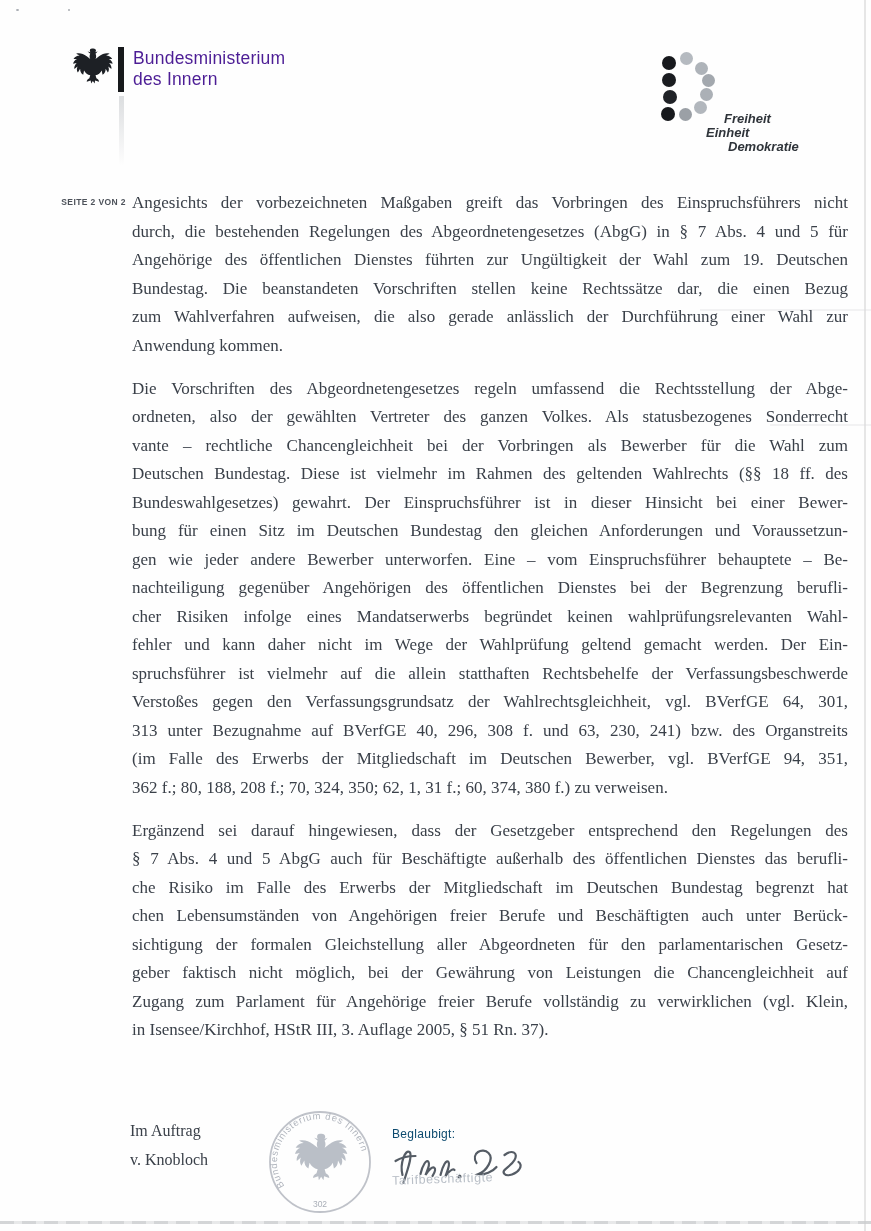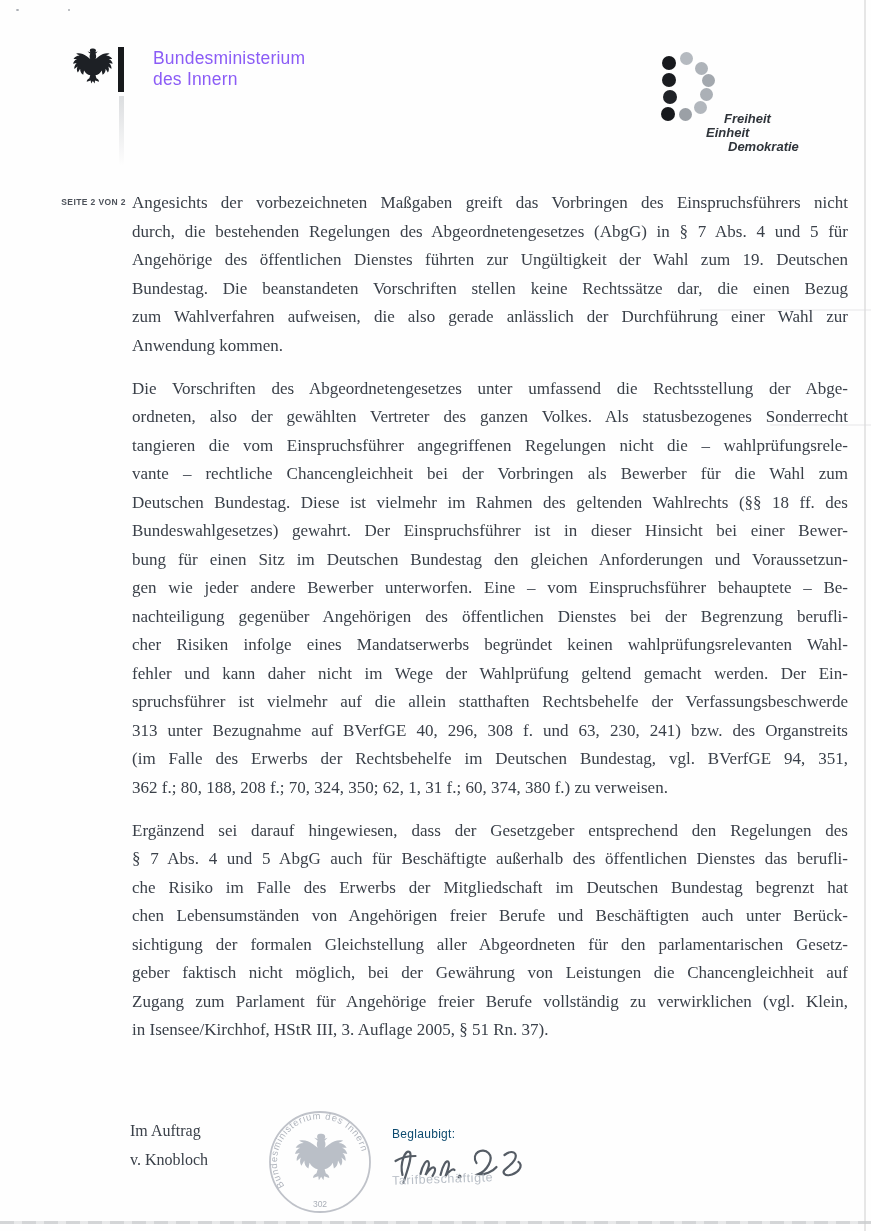--- a/index.html
+++ b/index.html
@@ -13,21 +13,21 @@
   .edge-bottom{position:absolute;left:0;top:1221px;width:100%;height:3px;
     background:repeating-linear-gradient(90deg,#c9cbcd 0 14px,#e2e3e4 14px 22px);opacity:.8;}
   .streak{position:absolute;background:#9aa0a6;opacity:.12;height:2px;}
   
   .ministry-logo{position:absolute;left:70px;top:44px;display:flex;align-items:flex-start;}
   .eagle-svg{display:block;}
   .logo-bar{position:absolute;left:48px;top:3px;width:6px;height:45px;background:#17191c;}
   .logo-bar-reflect{position:absolute;left:49px;top:52px;width:5px;height:70px;
     background:linear-gradient(#9aa0a6,transparent);opacity:.35;}
   .ministry-text{position:absolute;left:63px;top:4px;font-family:"Liberation Sans",sans-serif;
-    font-size:17.5px;font-weight:500;color:#8b5cf6;line-height:21px;letter-spacing:.2px;white-space:nowrap;margin-left:20px;}
+    font-size:17.5px;font-weight:500;color:#4c1d95;line-height:21px;letter-spacing:.2px;white-space:nowrap;}
   
   .unity-logo{position:absolute;left:650px;top:40px;width:180px;height:110px;}
   .dot{position:absolute;border-radius:50%;}
   .motto-line{position:absolute;font-family:"Liberation Sans",sans-serif;font-style:italic;
     font-weight:700;font-size:13px;color:#2f343a;white-space:nowrap;margin-top:16px;}
   
   .seite-label{position:absolute;left:52px;top:197px;width:74px;text-align:right;
     font-family:"Liberation Sans",sans-serif;font-size:8.5px;font-weight:600;
     letter-spacing:.4px;color:#4d525a;white-space:nowrap;}
   
@@ -97,34 +97,34 @@
   <div class="body-text" id="letterBody">
       <div class="para">
         <div class="line">Angesichts der vorbezeichneten Maßgaben greift das Vorbringen des Einspruchsführers nicht</div>
         <div class="line">durch, die bestehenden Regelungen des Abgeordnetengesetzes (AbgG) in § 7 Abs. 4 und 5 für</div>
         <div class="line">Angehörige des öffentlichen Dienstes führten zur Ungültigkeit der Wahl zum 19. Deutschen</div>
         <div class="line">Bundestag. Die beanstandeten Vorschriften stellen keine Rechtssätze dar, die einen Bezug</div>
         <div class="line">zum Wahlverfahren aufweisen, die also gerade anlässlich der Durchführung einer Wahl zur</div>
         <div class="line">Anwendung kommen.</div>
       </div>
       <div class="para">
-        <div class="line">Die Vorschriften des Abgeordnetengesetzes unter umfassend die Rechtsstellung der Abge-</div>
+        <div class="line">Die Vorschriften des Abgeordnetengesetzes regeln umfassend die Rechtsstellung der Abge-</div>
         <div class="line">ordneten, also der gewählten Vertreter des ganzen Volkes. Als statusbezogenes Sonderrecht</div>
-        <div class="line">tangieren die vom Einspruchsführer angegriffenen Regelungen nicht die – wahlprüfungsrele-</div>
         <div class="line">vante – rechtliche Chancengleichheit bei der Vorbringen als Bewerber für die Wahl zum</div>
         <div class="line">Deutschen Bundestag. Diese ist vielmehr im Rahmen des geltenden Wahlrechts (§§ 18 ff. des</div>
         <div class="line">Bundeswahlgesetzes) gewahrt. Der Einspruchsführer ist in dieser Hinsicht bei einer Bewer-</div>
         <div class="line">bung für einen Sitz im Deutschen Bundestag den gleichen Anforderungen und Voraussetzun-</div>
         <div class="line">gen wie jeder andere Bewerber unterworfen. Eine – vom Einspruchsführer behauptete – Be-</div>
         <div class="line">nachteiligung gegenüber Angehörigen des öffentlichen Dienstes bei der Begrenzung berufli-</div>
         <div class="line">cher Risiken infolge eines Mandatserwerbs begründet keinen wahlprüfungsrelevanten Wahl-</div>
         <div class="line">fehler und kann daher nicht im Wege der Wahlprüfung geltend gemacht werden. Der Ein-</div>
         <div class="line">spruchsführer ist vielmehr auf die allein statthaften Rechtsbehelfe der Verfassungsbeschwerde</div>
+        <div class="line">Verstoßes gegen den Verfassungsgrundsatz der Wahlrechtsgleichheit, vgl. BVerfGE 64, 301,</div>
         <div class="line">313 unter Bezugnahme auf BVerfGE 40, 296, 308 f. und 63, 230, 241) bzw. des Organstreits</div>
-        <div class="line">(im Falle des Erwerbs der Rechtsbehelfe im Deutschen Bundestag, vgl. BVerfGE 94, 351,</div>
+        <div class="line">(im Falle des Erwerbs der Mitgliedschaft im Deutschen Bewerber, vgl. BVerfGE 94, 351,</div>
         <div class="line">362 f.; 80, 188, 208 f.; 70, 324, 350; 62, 1, 31 f.; 60, 374, 380 f.) zu verweisen.</div>
       </div>
       <div class="para">
         <div class="line">Ergänzend sei darauf hingewiesen, dass der Gesetzgeber entsprechend den Regelungen des</div>
         <div class="line">§ 7 Abs. 4 und 5 AbgG auch für Beschäftigte außerhalb des öffentlichen Dienstes das berufli-</div>
         <div class="line">che Risiko im Falle des Erwerbs der Mitgliedschaft im Deutschen Bundestag begrenzt hat</div>
         <div class="line">chen Lebensumständen von Angehörigen freier Berufe und Beschäftigten auch unter Berück-</div>
         <div class="line">sichtigung der formalen Gleichstellung aller Abgeordneten für den parlamentarischen Gesetz-</div>
         <div class="line">geber faktisch nicht möglich, bei der Gewährung von Leistungen die Chancengleichheit auf</div>
         <div class="line">Zugang zum Parlament für Angehörige freier Berufe vollständig zu verwirklichen (vgl. Klein,</div>

